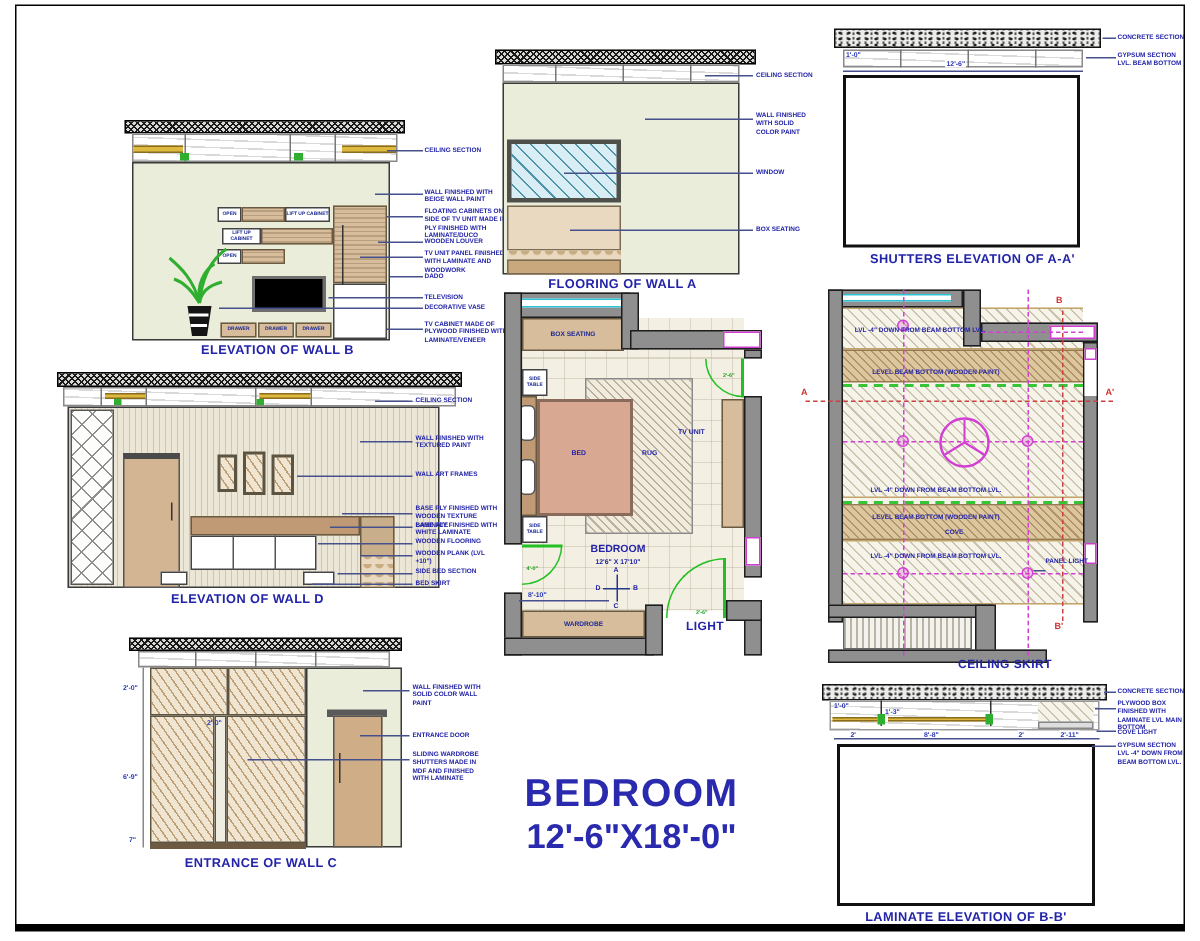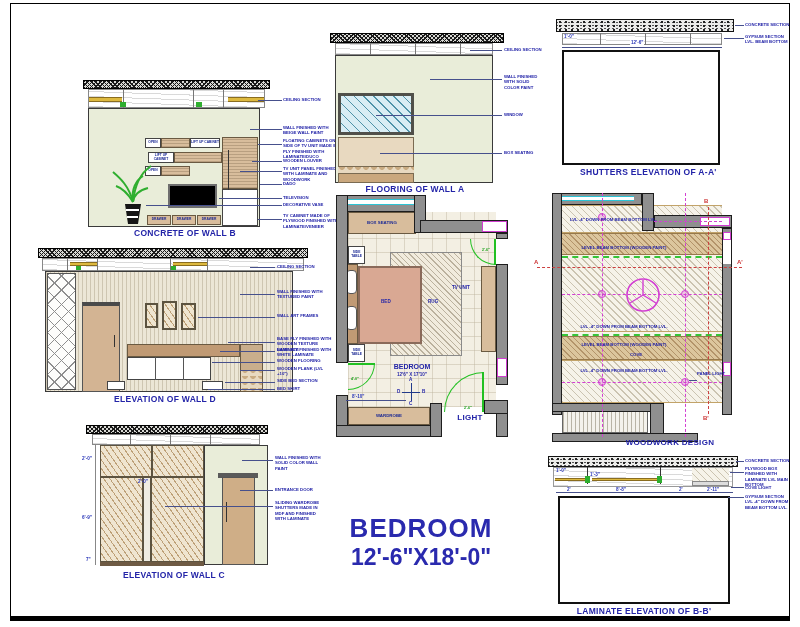--- a/index.html
+++ b/index.html
@@ -108,21 +108,21 @@
       <path d="M23,42 C19,26 10,18 3,12"></path>
         <path d="M23,42 C25,22 32,12 41,6"></path>
       <path d="M23,42 C21,30 26,20 33,16"></path>
         <path d="M23,42 C17,32 12,28 6,26"></path>
       <path d="M23,42 C24,34 30,30 38,28"></path>
     </g>
     <polygon points="15,44 31,44 28,64 18,64" fill="#151515"></polygon>
     <rect x="16" y="49" width="13" height="2" fill="#fff"></rect>
       <rect x="17" y="56" width="11" height="2" fill="#fff"></rect>
   </svg>
-  <div class="ptitle" style="left:110px;top:228px;width:150px;">CONCRETE OF WALL B</div>
+  <div class="ptitle" style="left:110px;top:228px;width:150px;">ELEVATION OF WALL B</div>
 
   <div class="ld" style="left:258px;top:100px;width:24px;"></div>
   <div class="ann" style="left:283px;top:97px;width:58px;">CEILING SECTION</div>
   <div class="ld" style="left:250px;top:129px;width:32px;"></div>
   <div class="ann" style="left:283px;top:125px;width:58px;">WALL FINISHED WITH BEIGE WALL PAINT</div>
   <div class="ld" style="left:258px;top:144px;width:24px;"></div>
   <div class="ann" style="left:283px;top:138px;width:58px;">FLOATING CABINETS ON SIDE OF TV UNIT MADE IN PLY FINISHED WITH LAMINATE/DUCO</div>
   <div class="ld" style="left:252px;top:161px;width:30px;"></div>
   <div class="ann" style="left:283px;top:158px;width:58px;">WOODEN LOUVER</div>
   <div class="ld" style="left:240px;top:171px;width:42px;"></div>
@@ -316,21 +316,21 @@
   <div class="red" style="left:703px;top:415px;">B'</div>
 
   <div class="ann" style="left:566px;top:217px;width:95px;text-align:center;">LVL -4" DOWN FROM BEAM BOTTOM LVL.</div>
   <div class="ann" style="left:574px;top:245px;width:100px;text-align:center;">LEVEL BEAM BOTTOM (WOODEN PAINT)</div>
   <div class="ann" style="left:574px;top:324px;width:100px;text-align:center;">LVL -4" DOWN FROM BEAM BOTTOM LVL.</div>
   <div class="ann" style="left:574px;top:342px;width:100px;text-align:center;">LEVEL BEAM BOTTOM (WOODEN PAINT)</div>
   <div class="ann" style="left:630px;top:352px;width:20px;">COVE</div>
   <div class="ann" style="left:574px;top:368px;width:100px;text-align:center;">LVL -4" DOWN FROM BEAM BOTTOM LVL.</div>
   <div class="ld" style="left:689px;top:380px;width:8px;"></div>
   <div class="ann" style="left:697px;top:371px;width:32px;">PANEL LIGHT</div>
-  <div class="ptitle" style="left:615px;top:438px;width:110px;font-size:8px;">WOODWORK DESIGN</div>
+  <div class="ptitle" style="left:615px;top:438px;width:110px;font-size:8px;">CEILING SKIRT</div>
 
   <div class="slabdark" style="left:86px;top:425px;width:182px;height:9px;"></div>
   <div class="gyp" style="left:92px;top:434px;width:168px;height:11px;"></div>
   <div class="vline" style="left:130px;top:434px;height:11px;"></div>
   <div class="vline" style="left:170px;top:434px;height:11px;"></div>
   <div class="vline" style="left:210px;top:434px;height:11px;"></div>
   <div class="wallgreen" style="left:204px;top:445px;width:64px;height:120px;border-width:1px;"></div>
   <div class="hatchdoor" style="left:100px;top:445px;width:52px;height:32px;"></div>
   <div class="hatchdoor" style="left:152px;top:445px;width:52px;height:32px;"></div>
   <div class="hatchdoor" style="left:100px;top:477px;width:43px;height:85px;"></div>
@@ -338,21 +338,21 @@
   <div class="hatchdoor" style="left:151px;top:477px;width:53px;height:85px;"></div>
   <div class="abs" style="left:100px;top:562px;width:104px;height:4px;background:#6e5a43;"></div>
   <div class="abs" style="left:218px;top:473px;width:40px;height:5px;background:#5a5a5a;"></div>
   <div class="abs" style="left:222px;top:477px;width:33px;height:88px;background:#cfae87;border:1px solid #555;"></div>
   <div class="vline" style="left:226px;top:502px;height:20px;background:#333;"></div>
   <div class="vline" style="left:95px;top:445px;height:120px;background:#888;"></div>
   <div class="dim" style="left:82px;top:456px;">2'-0"</div>
   <div class="dim" style="left:82px;top:515px;">6'-9"</div>
   <div class="dim" style="left:86px;top:557px;">7"</div>
   <div class="dim" style="left:138px;top:479px;">2'-0"</div>
-  <div class="ptitle" style="left:104px;top:570px;width:140px;">ELEVATION OF WALL C</div>
+  <div class="ptitle" style="left:104px;top:570px;width:140px;">ENTRANCE OF WALL C</div>
   <div class="ld" style="left:242px;top:460px;width:31px;"></div>
   <div class="ann" style="left:275px;top:455px;width:52px;">WALL FINISHED WITH SOLID COLOR WALL PAINT</div>
   <div class="ld" style="left:240px;top:490px;width:33px;"></div>
   <div class="ann" style="left:275px;top:487px;width:52px;">ENTRANCE DOOR</div>
   <div class="ld" style="left:165px;top:506px;width:108px;"></div>
   <div class="ann" style="left:275px;top:500px;width:52px;">SLIDING WARDROBE SHUTTERS MADE IN MDF AND FINISHED WITH LAMINATE</div>
 
   <div class="bigtitle">
     <div class="l1">BEDROOM</div>
     <div class="l2">12'-6"X18'-0"</div>

